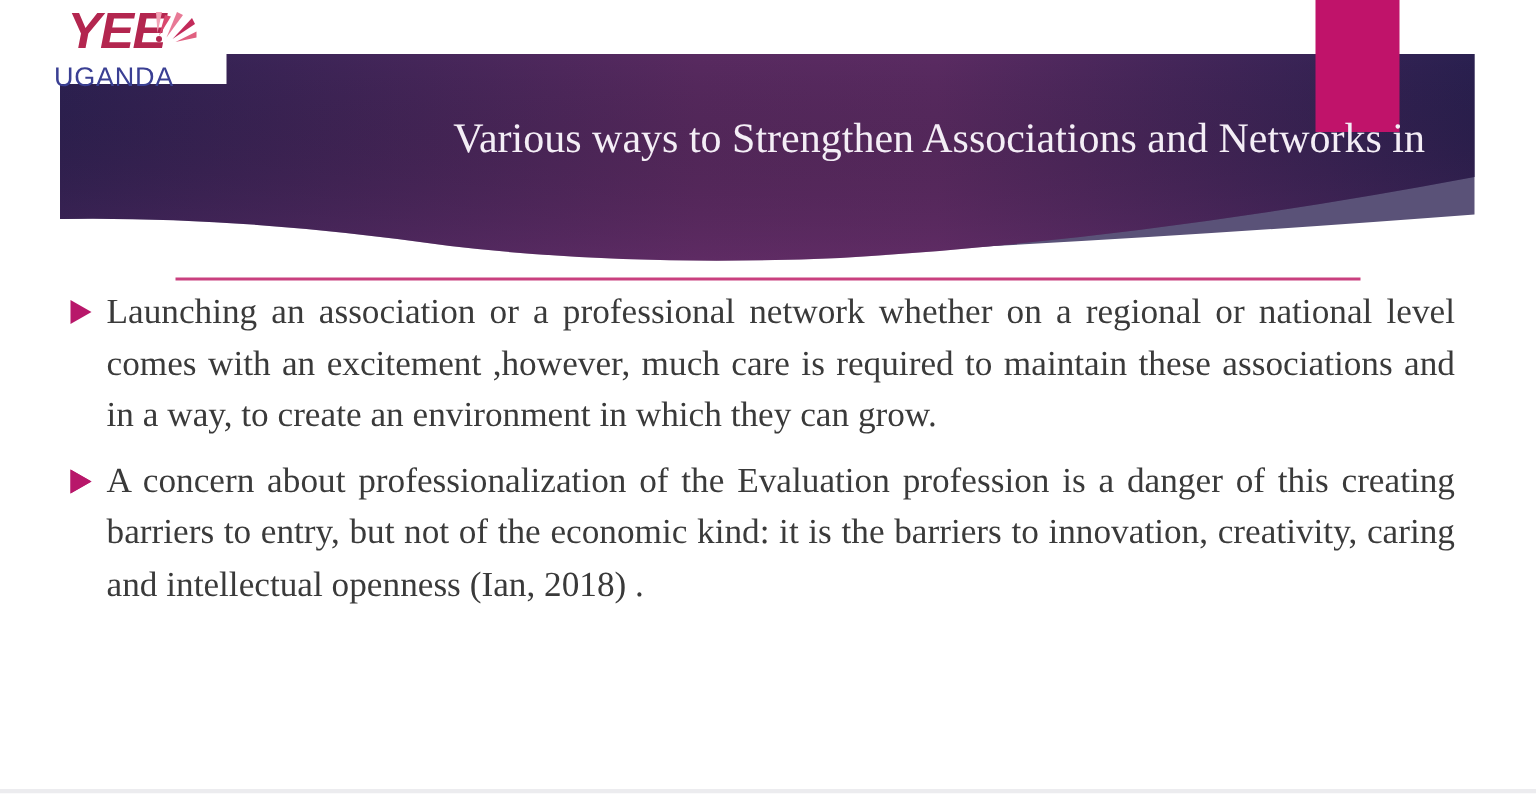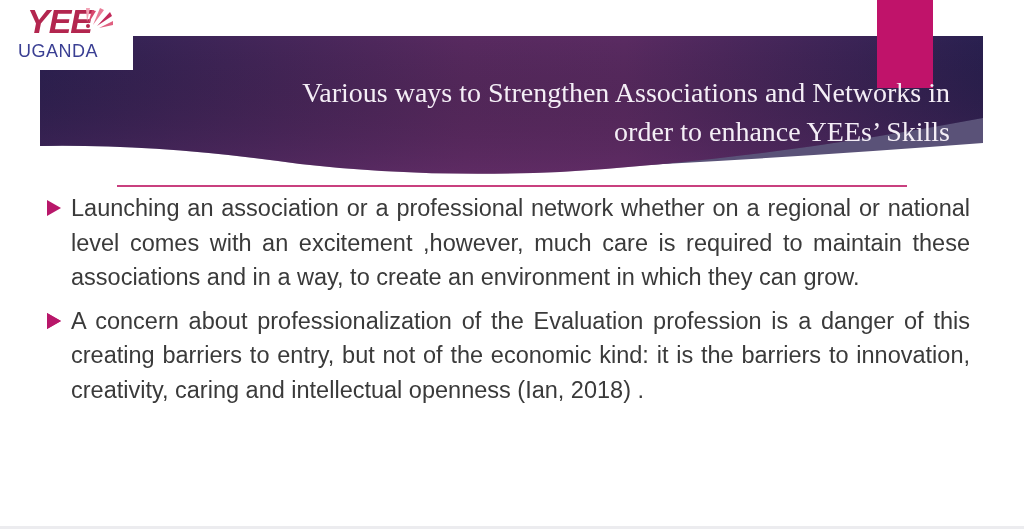--- a/index.html
+++ b/index.html
@@ -33,24 +33,24 @@
     .accent-bar {
       position: absolute;
       left: 877px;
       top: 0;
       width: 56px;
       height: 88px;
       background: #c0136a;
     }
     .logo {
       position: absolute;
-      left: 0;
+      left: 18px;
       top: 0;
       width: 133px;
-      height: 70px;
+      height: 56px;
       background: #ffffff;
     }
     .logo-yee {
       position: absolute;
       left: 27px;
       top: 4px;
       font-family: "Liberation Sans", sans-serif;
       font-style: italic;
       font-weight: bold;
       font-size: 34px;
@@ -96,21 +96,21 @@
     }
     .bullets {
       position: absolute;
       left: 44px;
       top: 191px;
       width: 926px;
       margin: 0;
       padding: 0;
       list-style: none;
       color: #3a3a3a;
-      font-family: Liberation Sans, sans-serif;
+      font-family: Liberation Serif, serif;
       font-size: 23.5px;
       line-height: 34.5px;
     }
     .bullet {
       position: relative;
       padding-left: 27px;
       text-align: justify;
       margin-bottom: 9px;
     }
     .bullet-marker {
@@ -157,21 +157,20 @@
       <polygon points="13,24 26,10 28,14" fill="#c22a5a"></polygon>
       <polygon points="15,26 29,19 29,23" fill="#e06080"></polygon>
       <polygon points="3,20 2,6 6,6" fill="#f2a3b6"></polygon>
       <circle cx="4" cy="24" r="2" fill="#b3264f"></circle>
     </svg>
     <span class="logo-uganda">UGANDA</span>
   </div>
 
   <div class="title">
     <div>Various ways to Strengthen Associations and Networks in</div>
-    <div>order to enhance YEEs’ Skills</div>
   </div>
 
   <div class="divider"></div>
 
   <ul class="bullets">
     <li class="bullet">
       <span class="bullet-marker"></span>
       <span>Launching an association or a professional network whether on a regional or national level comes with an excitement ,however, much care is required to maintain these associations and in a way, to create an environment in which they can grow.</span>
     </li>
     <li class="bullet">

